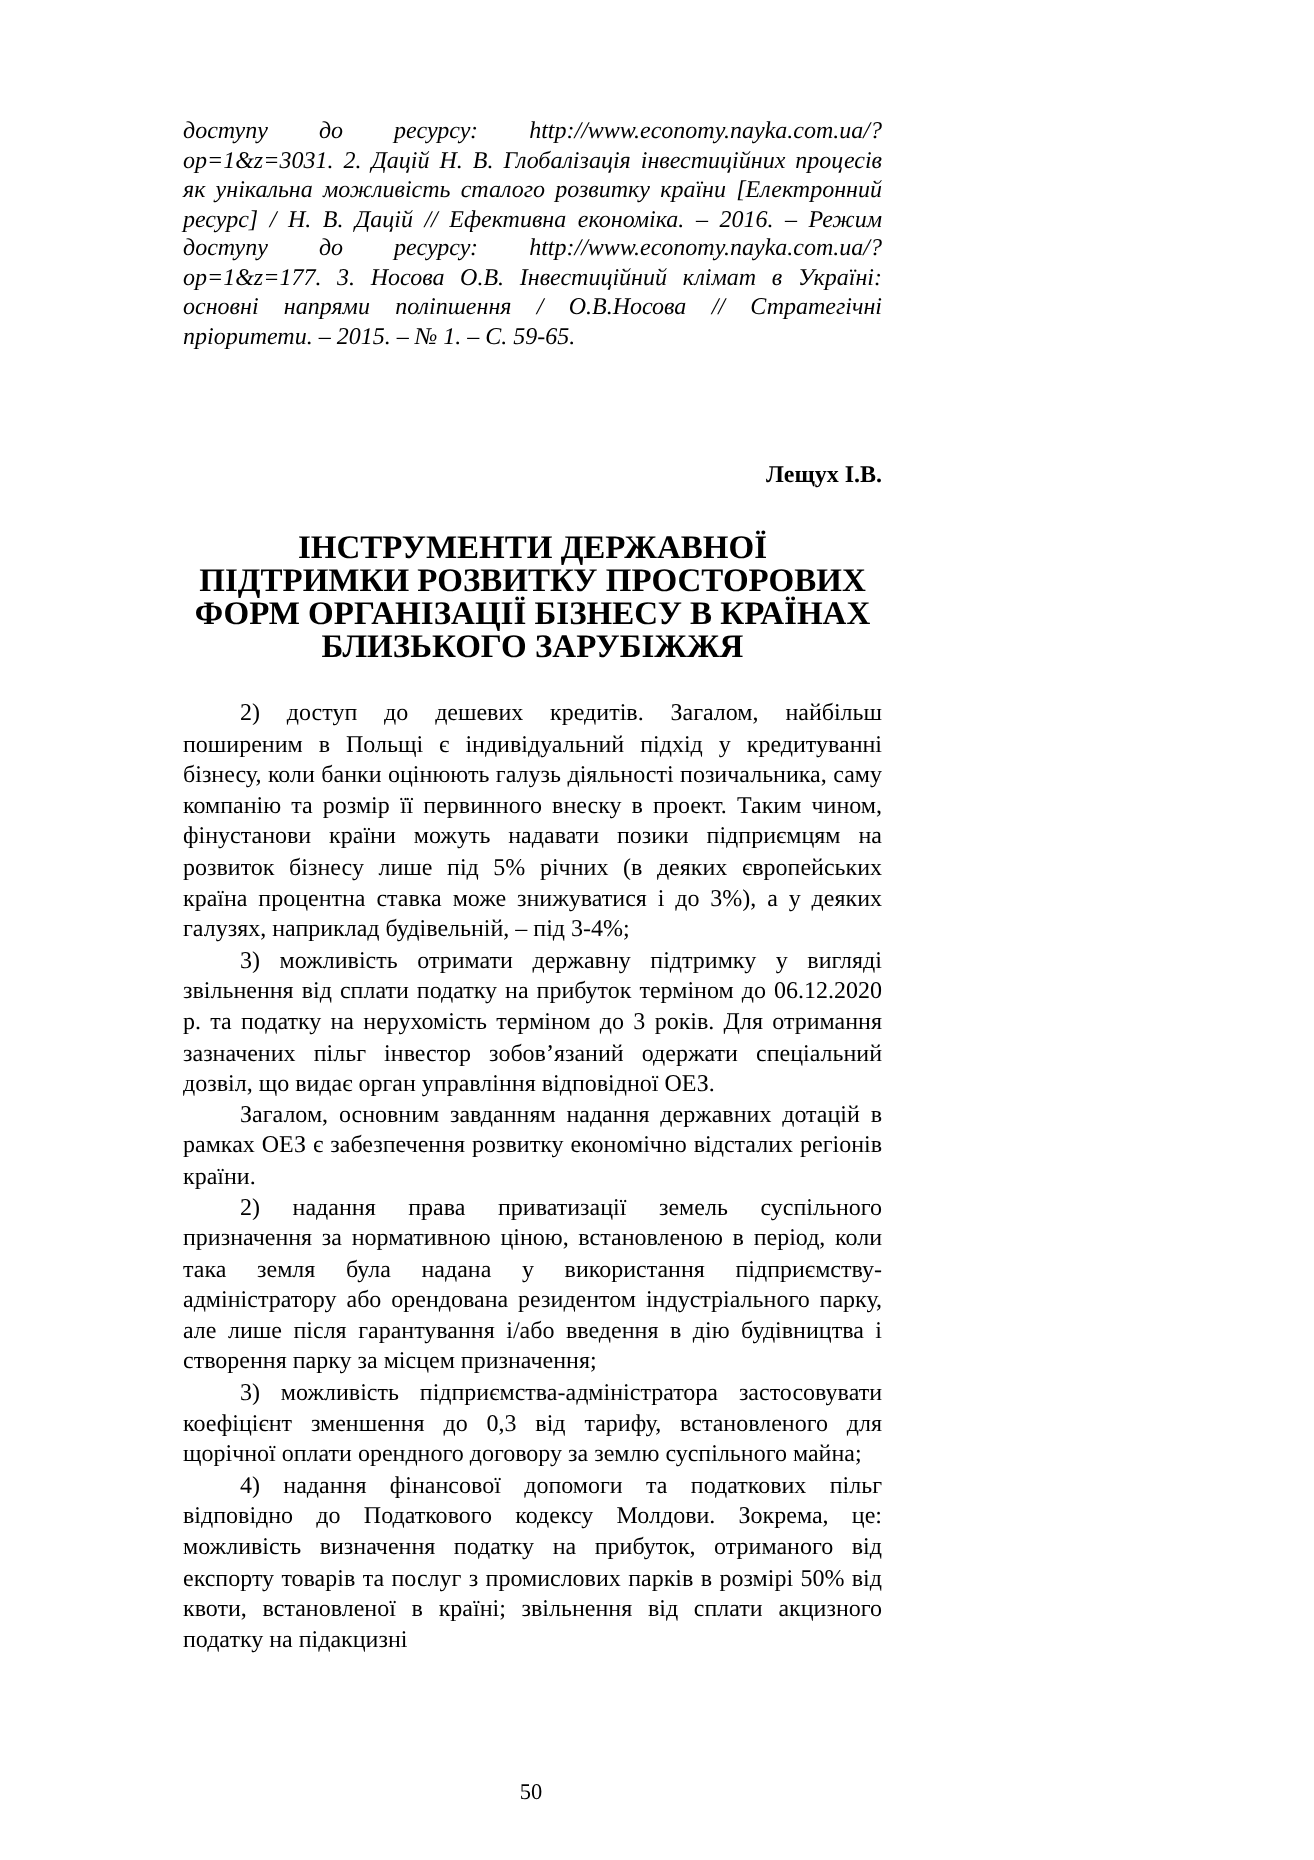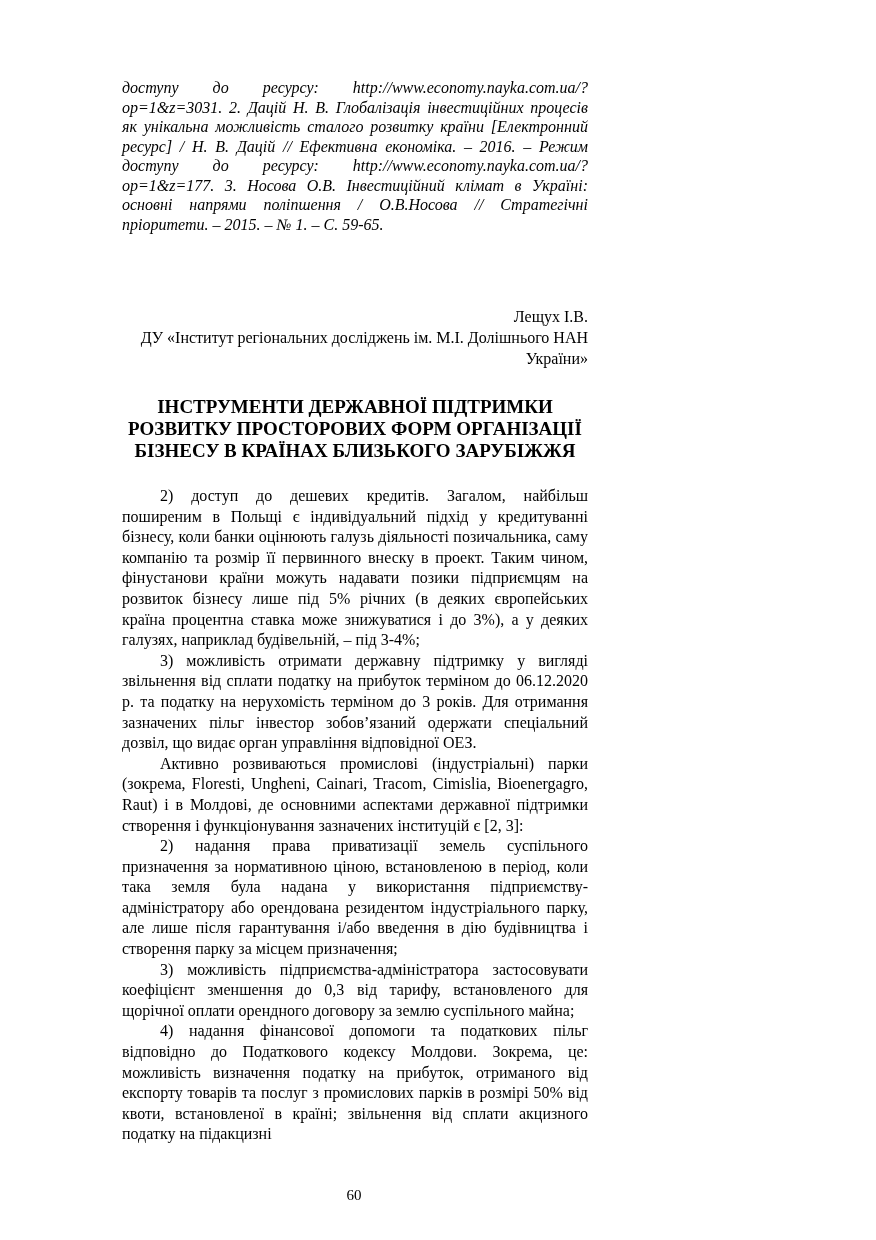--- a/index.html
+++ b/index.html
@@ -26,28 +26,28 @@
     text-align: justify;
   }
   .author-block {
     margin-top: 72px;
     text-align: right;
     font-size: 16px;
     line-height: 21px;
   }
   .author {
     margin: 0;
-    font-weight: normal;
+    font-weight: bold;
   }
   .affiliation {
     margin: 0;
   }
   .title {
     margin: 27px 4px 24px 4px;
-    font-size: 19px;
+    font-size: 22px;
     font-weight: bold;
     line-height: 22px;
     text-align: center;
   }
   .body-text p {
     margin: 0;
     font-size: 16px;
     line-height: 20.6px;
     text-align: justify;
     text-indent: 38px;
@@ -63,29 +63,28 @@
 </style>
 </head>
 <body>
 
 <div class="page">
 
   <p class="refs">доступу до ресурсу: http://www.economy.nayka.com.ua/?op=1&amp;z=3031.   2. Дацій Н. В. Глобалізація інвестиційних процесів як унікальна можливість сталого розвитку країни [Електронний ресурс] / Н. В. Дацій // Ефективна економіка. – 2016. – Режим доступу до ресурсу: http://www.economy.nayka.com.ua/?op=1&amp;z=177.   3. Носова О.В. Інвестиційний клімат в Україні: основні напрями поліпшення / О.В.Носова // Стратегічні пріоритети. – 2015. – № 1. – С. 59-65.</p>
 
   <div class="author-block">
     <p class="author">Лещух І.В.</p>
-    <p class="affiliation">ДУ «Інститут регіональних досліджень ім. М.І. Долішнього НАН України»</p>
   </div>
 
   <h1 class="title">ІНСТРУМЕНТИ ДЕРЖАВНОЇ ПІДТРИМКИ РОЗВИТКУ ПРОСТОРОВИХ ФОРМ ОРГАНІЗАЦІЇ БІЗНЕСУ В КРАЇНАХ БЛИЗЬКОГО ЗАРУБІЖЖЯ</h1>
 
   <div class="body-text">
     <p>2) доступ до дешевих кредитів. Загалом, найбільш поширеним в Польщі є індивідуальний підхід у кредитуванні бізнесу, коли банки оцінюють галузь діяльності позичальника, саму компанію та розмір її первинного внеску в проект. Таким чином, фінустанови країни можуть надавати позики підприємцям на розвиток бізнесу лише під 5% річних (в деяких європейських країна процентна ставка може знижуватися і до 3%), а у деяких галузях, наприклад будівельній, – під 3-4%;</p>
     <p>3) можливість отримати державну підтримку у вигляді звільнення від сплати податку на прибуток терміном до 06.12.2020 р. та податку на нерухомість терміном до 3 років. Для отримання зазначених пільг інвестор зобов’язаний одержати спеціальний дозвіл, що видає орган управління відповідної ОЕЗ.</p>
-    <p>Активно розвиваються промислові (індустріальні) парки (зокрема, Floresti, Ungheni, Cainari, Tracom, Cimislia, Bioenergagro, Raut) і в Молдові, де основними аспектами державної підтримки створення і функціонування зазначених інституцій є [2, 3]:</p>
+    <p>Загалом, основним завданням надання державних дотацій в рамках ОЕЗ є забезпечення розвитку економічно відсталих регіонів країни.</p>
     <p>2) надання права приватизації земель суспільного призначення за нормативною ціною, встановленою в період, коли така земля була надана у використання підприємству-адміністратору або орендована резидентом індустріального парку, але лише після гарантування і/або введення в дію будівництва і створення парку за місцем призначення;</p>
     <p>3) можливість підприємства-адміністратора застосовувати коефіцієнт зменшення до 0,3 від тарифу, встановленого для щорічної оплати орендного договору за землю суспільного майна;</p>
     <p>4) надання фінансової допомоги та податкових пільг відповідно до Податкового кодексу Молдови. Зокрема, це: можливість визначення податку на прибуток, отриманого від експорту товарів та послуг з промислових парків в розмірі 50% від квоти, встановленої в країні; звільнення від сплати акцизного податку на підакцизні</p>
   </div>
 
-  <div class="page-number">60</div>
+  <div class="page-number">50</div>
 
 </div>
 
 </body></html>

